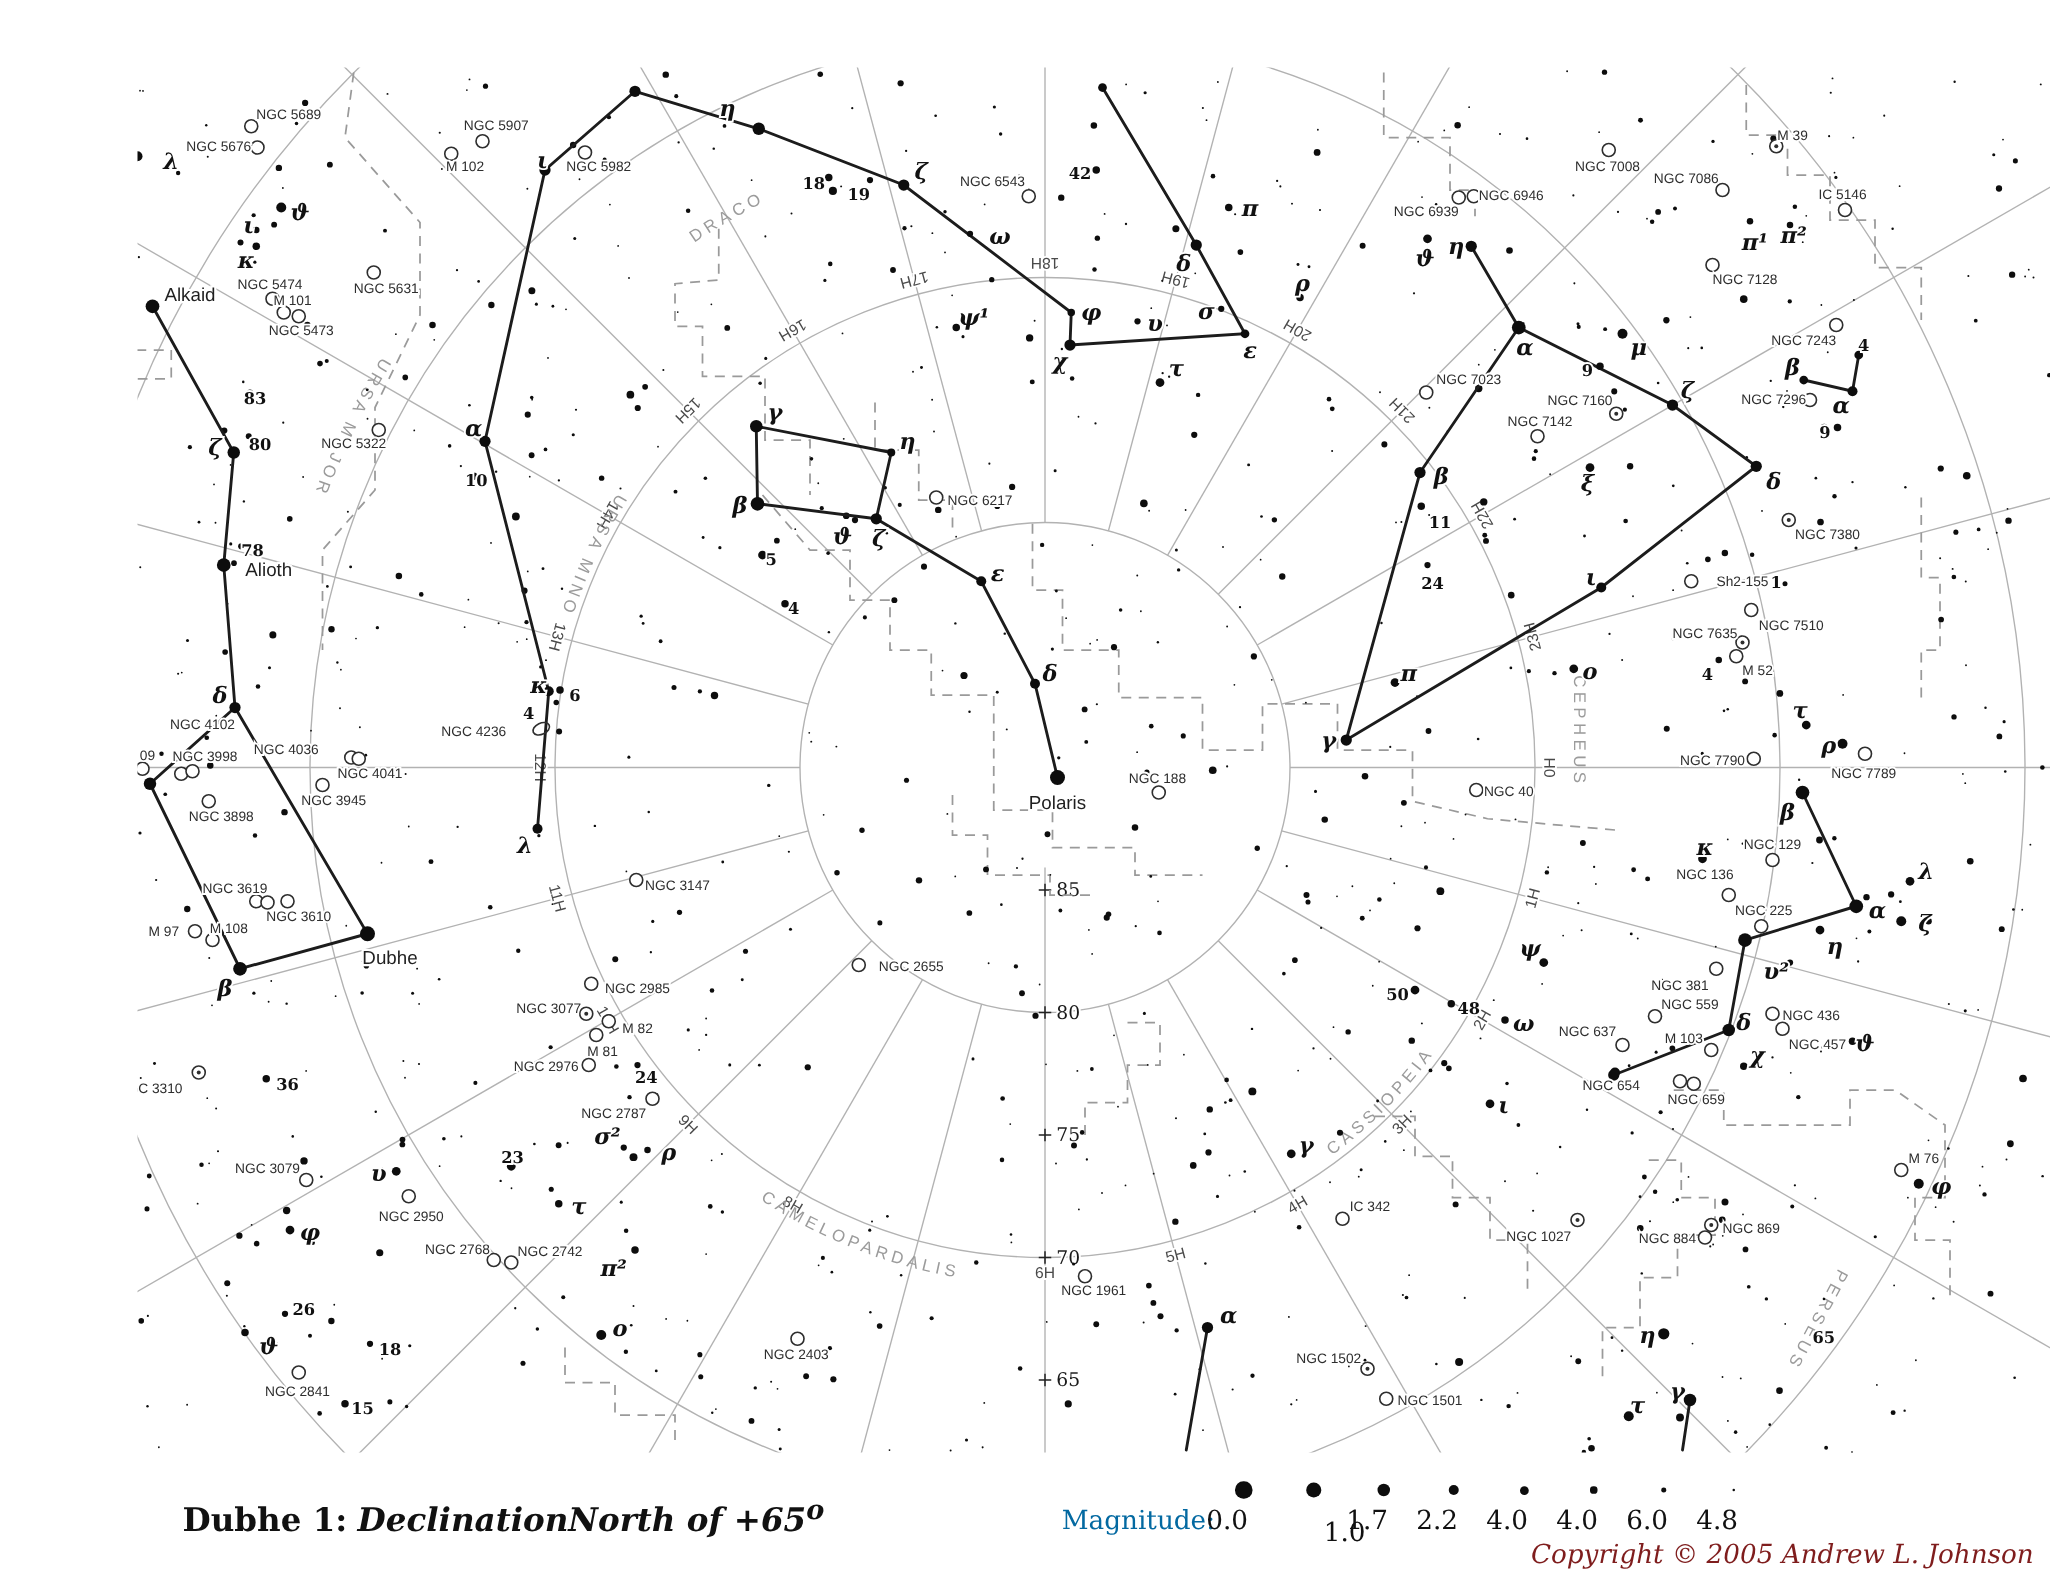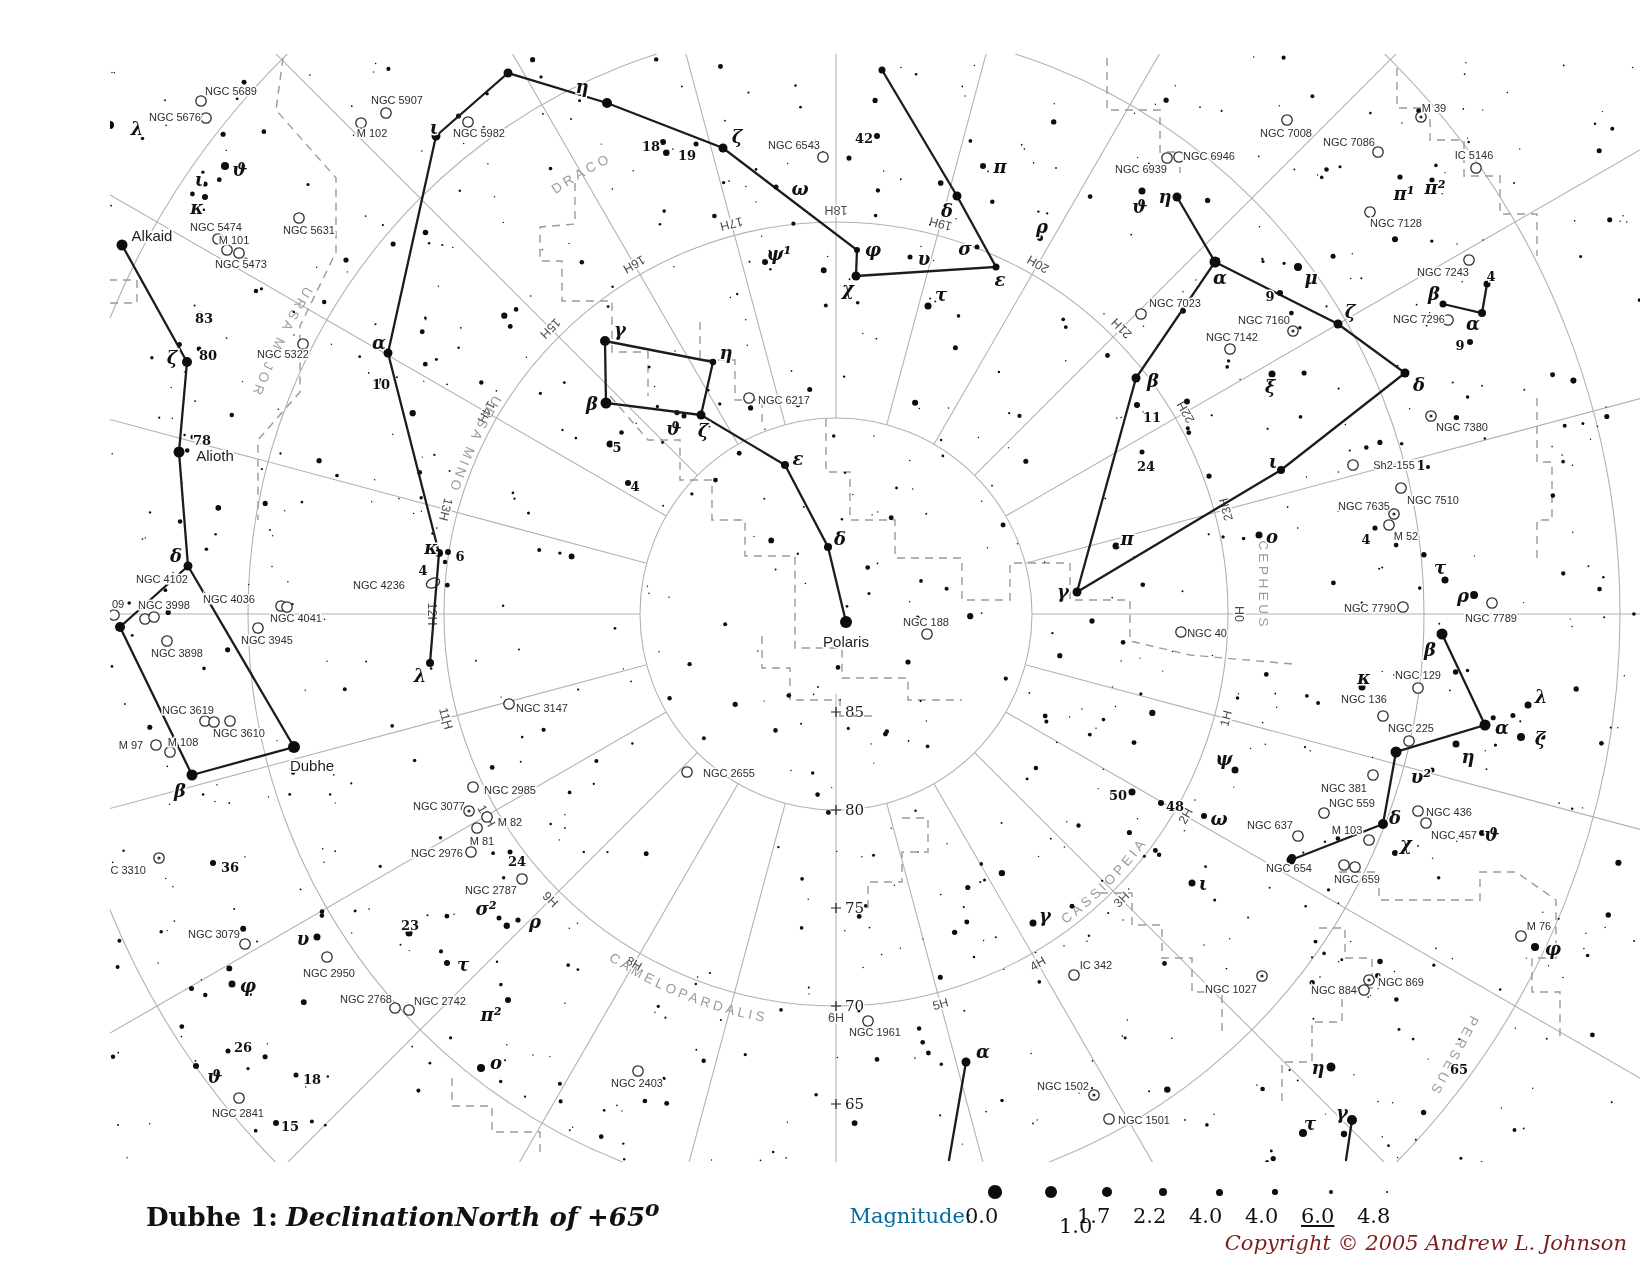--- a/index.html
+++ b/index.html
@@ -1432,19 +1432,19 @@
       <span class="legend-val" style="left: 1089px; margin-top: 10px;">1.0</span>
       <span class="legend-dot" style="left: 1101.9px; top: 1186.9px; width: 10.2px; height: 10.2px;"></span>
       <span class="legend-val" style="left: 1107px;">1.7</span>
       <span class="legend-dot" style="left: 1158.7px; top: 1187.7px; width: 8.6px; height: 8.6px;"></span>
       <span class="legend-val" style="left: 1163px;">2.2</span>
       <span class="legend-dot" style="left: 1215.5px; top: 1188.5px; width: 7px; height: 7px;"></span>
       <span class="legend-val" style="left: 1219px;">4.0</span>
       <span class="legend-dot" style="left: 1272.3px; top: 1189.3px; width: 5.4px; height: 5.4px;"></span>
       <span class="legend-val" style="left: 1275px;">4.0</span>
       <span class="legend-dot" style="left: 1329.1px; top: 1190.1px; width: 3.8px; height: 3.8px;"></span>
-      <span class="legend-val" style="left: 1331px; text-decoration: underline;">6.0</span>
+      <span class="legend-val" style="left: 1331px;">6.0</span>
       <span class="legend-dot" style="left: 1385.9px; top: 1190.9px; width: 2.2px; height: 2.2px;"></span>
       <span class="legend-val" style="left: 1387px;">4.8</span>
     </div>
 
   <div class="copyright">Copyright © 2005 Andrew L. Johnson</div>
 </div>
 
 </body></html>

